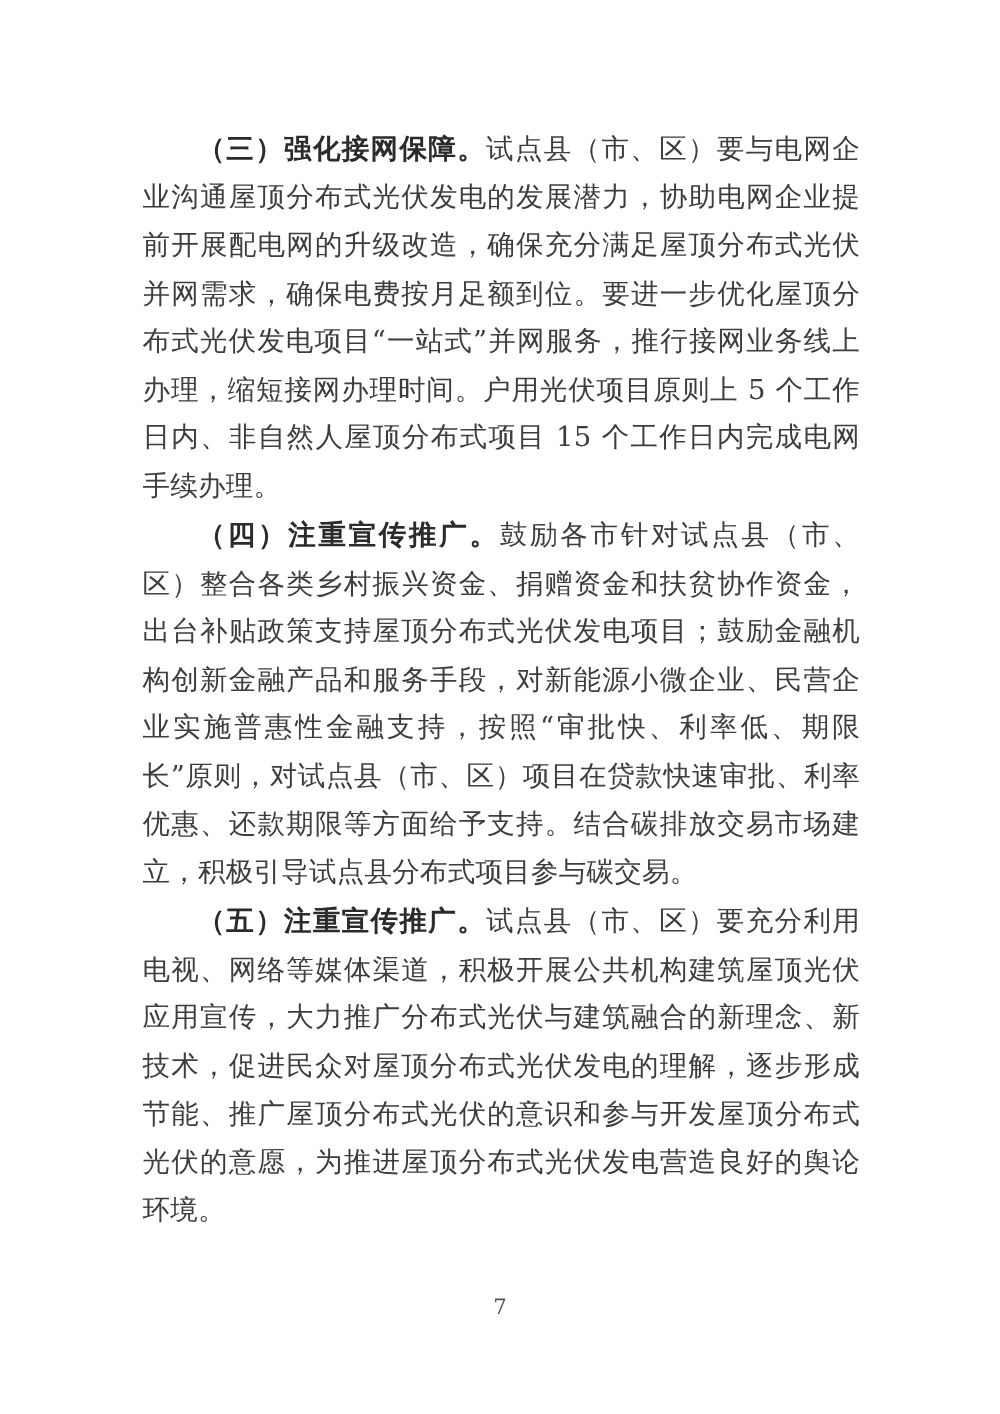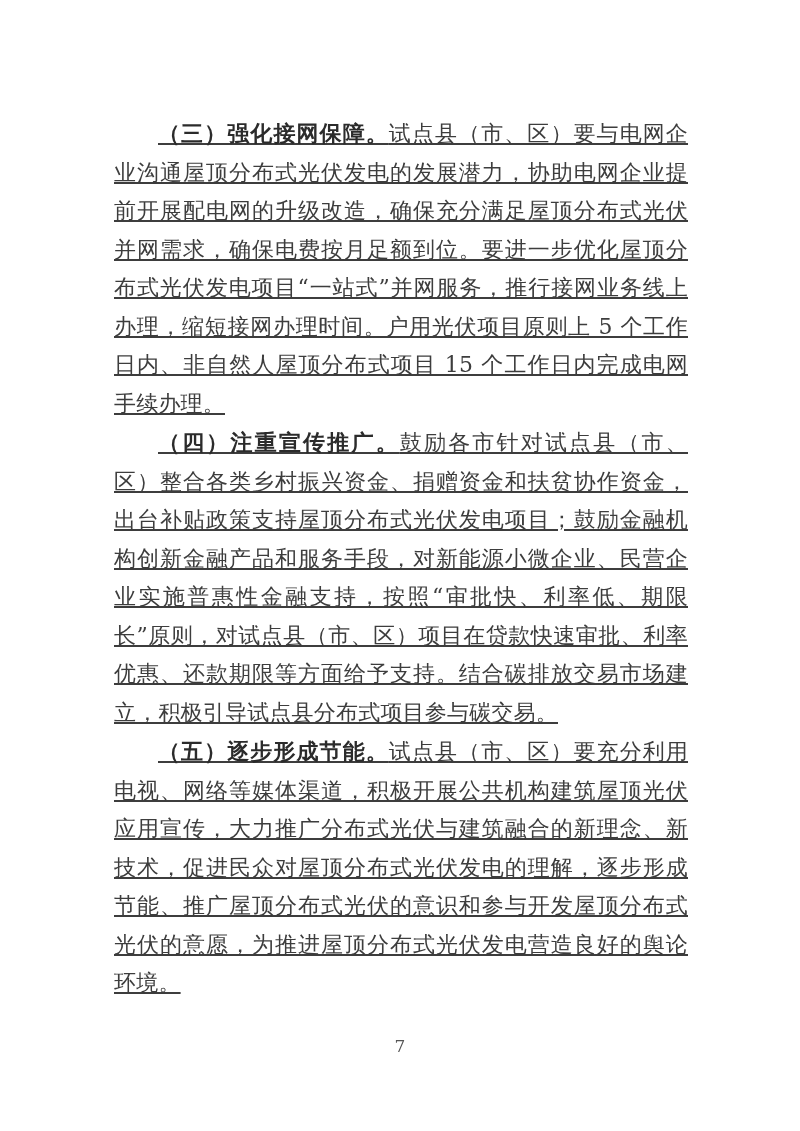--- a/index.html
+++ b/index.html
@@ -10,25 +10,24 @@
   .page {
     position: relative;
     width: 800px;
     height: 1131px;
     background: #ffffff;
     overflow: hidden;
     font-family: "DejaVu Serif", "Liberation Serif", serif;
   }
   .content {
     position: absolute;
-    top: 114px;
+    top: 100px;
     left: 114px;
     width: 574px;
     color: #3d3d3d;
-    text-decoration: underline;
   }
   .para {
     margin: 0;
     font-size: 22px;
     line-height: 38.5px;
     text-align: justify;
     text-justify: inter-character;
     text-indent: 2em;
     letter-spacing: 0.2px;
     word-break: break-all;
@@ -59,19 +58,19 @@
 
     <p class="para">
       <span class="para-heading">（三）强化接网保障。</span><span class="para-body">试点县（市、区）要与电网企业沟通屋顶分布式光伏发电的发展潜力，协助电网企业提前开展配电网的升级改造，确保充分满足屋顶分布式光伏并网需求，确保电费按月足额到位。要进一步优化屋顶分布式光伏发电项目“一站式”并网服务，推行接网业务线上办理，缩短接网办理时间。户用光伏项目原则上 5 个工作日内、非自然人屋顶分布式项目 15 个工作日内完成电网手续办理。</span>
     </p>
 
     <p class="para">
       <span class="para-heading">（四）注重宣传推广。</span><span class="para-body">鼓励各市针对试点县（市、区）整合各类乡村振兴资金、捐赠资金和扶贫协作资金，出台补贴政策支持屋顶分布式光伏发电项目；鼓励金融机构创新金融产品和服务手段，对新能源小微企业、民营企业实施普惠性金融支持，按照“审批快、利率低、期限长”原则，对试点县（市、区）项目在贷款快速审批、利率优惠、还款期限等方面给予支持。结合碳排放交易市场建立，积极引导试点县分布式项目参与碳交易。</span>
     </p>
 
     <p class="para">
-      <span class="para-heading">（五）逐步形成节能。</span><span class="para-body">试点县（市、区）要充分利用电视、网络等媒体渠道，积极开展公共机构建筑屋顶光伏应用宣传，大力推广分布式光伏与建筑融合的新理念、新技术，促进民众对屋顶分布式光伏发电的理解，逐步形成节能、推广屋顶分布式光伏的意识和参与开发屋顶分布式光伏的意愿，为推进屋顶分布式光伏发电营造良好的舆论环境。</span>
+      <span class="para-heading">（五）注重宣传推广。</span><span class="para-body">试点县（市、区）要充分利用电视、网络等媒体渠道，积极开展公共机构建筑屋顶光伏应用宣传，大力推广分布式光伏与建筑融合的新理念、新技术，促进民众对屋顶分布式光伏发电的理解，逐步形成节能、推广屋顶分布式光伏的意识和参与开发屋顶分布式光伏的意愿，为推进屋顶分布式光伏发电营造良好的舆论环境。</span>
     </p>
 
   </div>
 
   <div class="footer">7</div>
 </div>
 
 </body></html>

